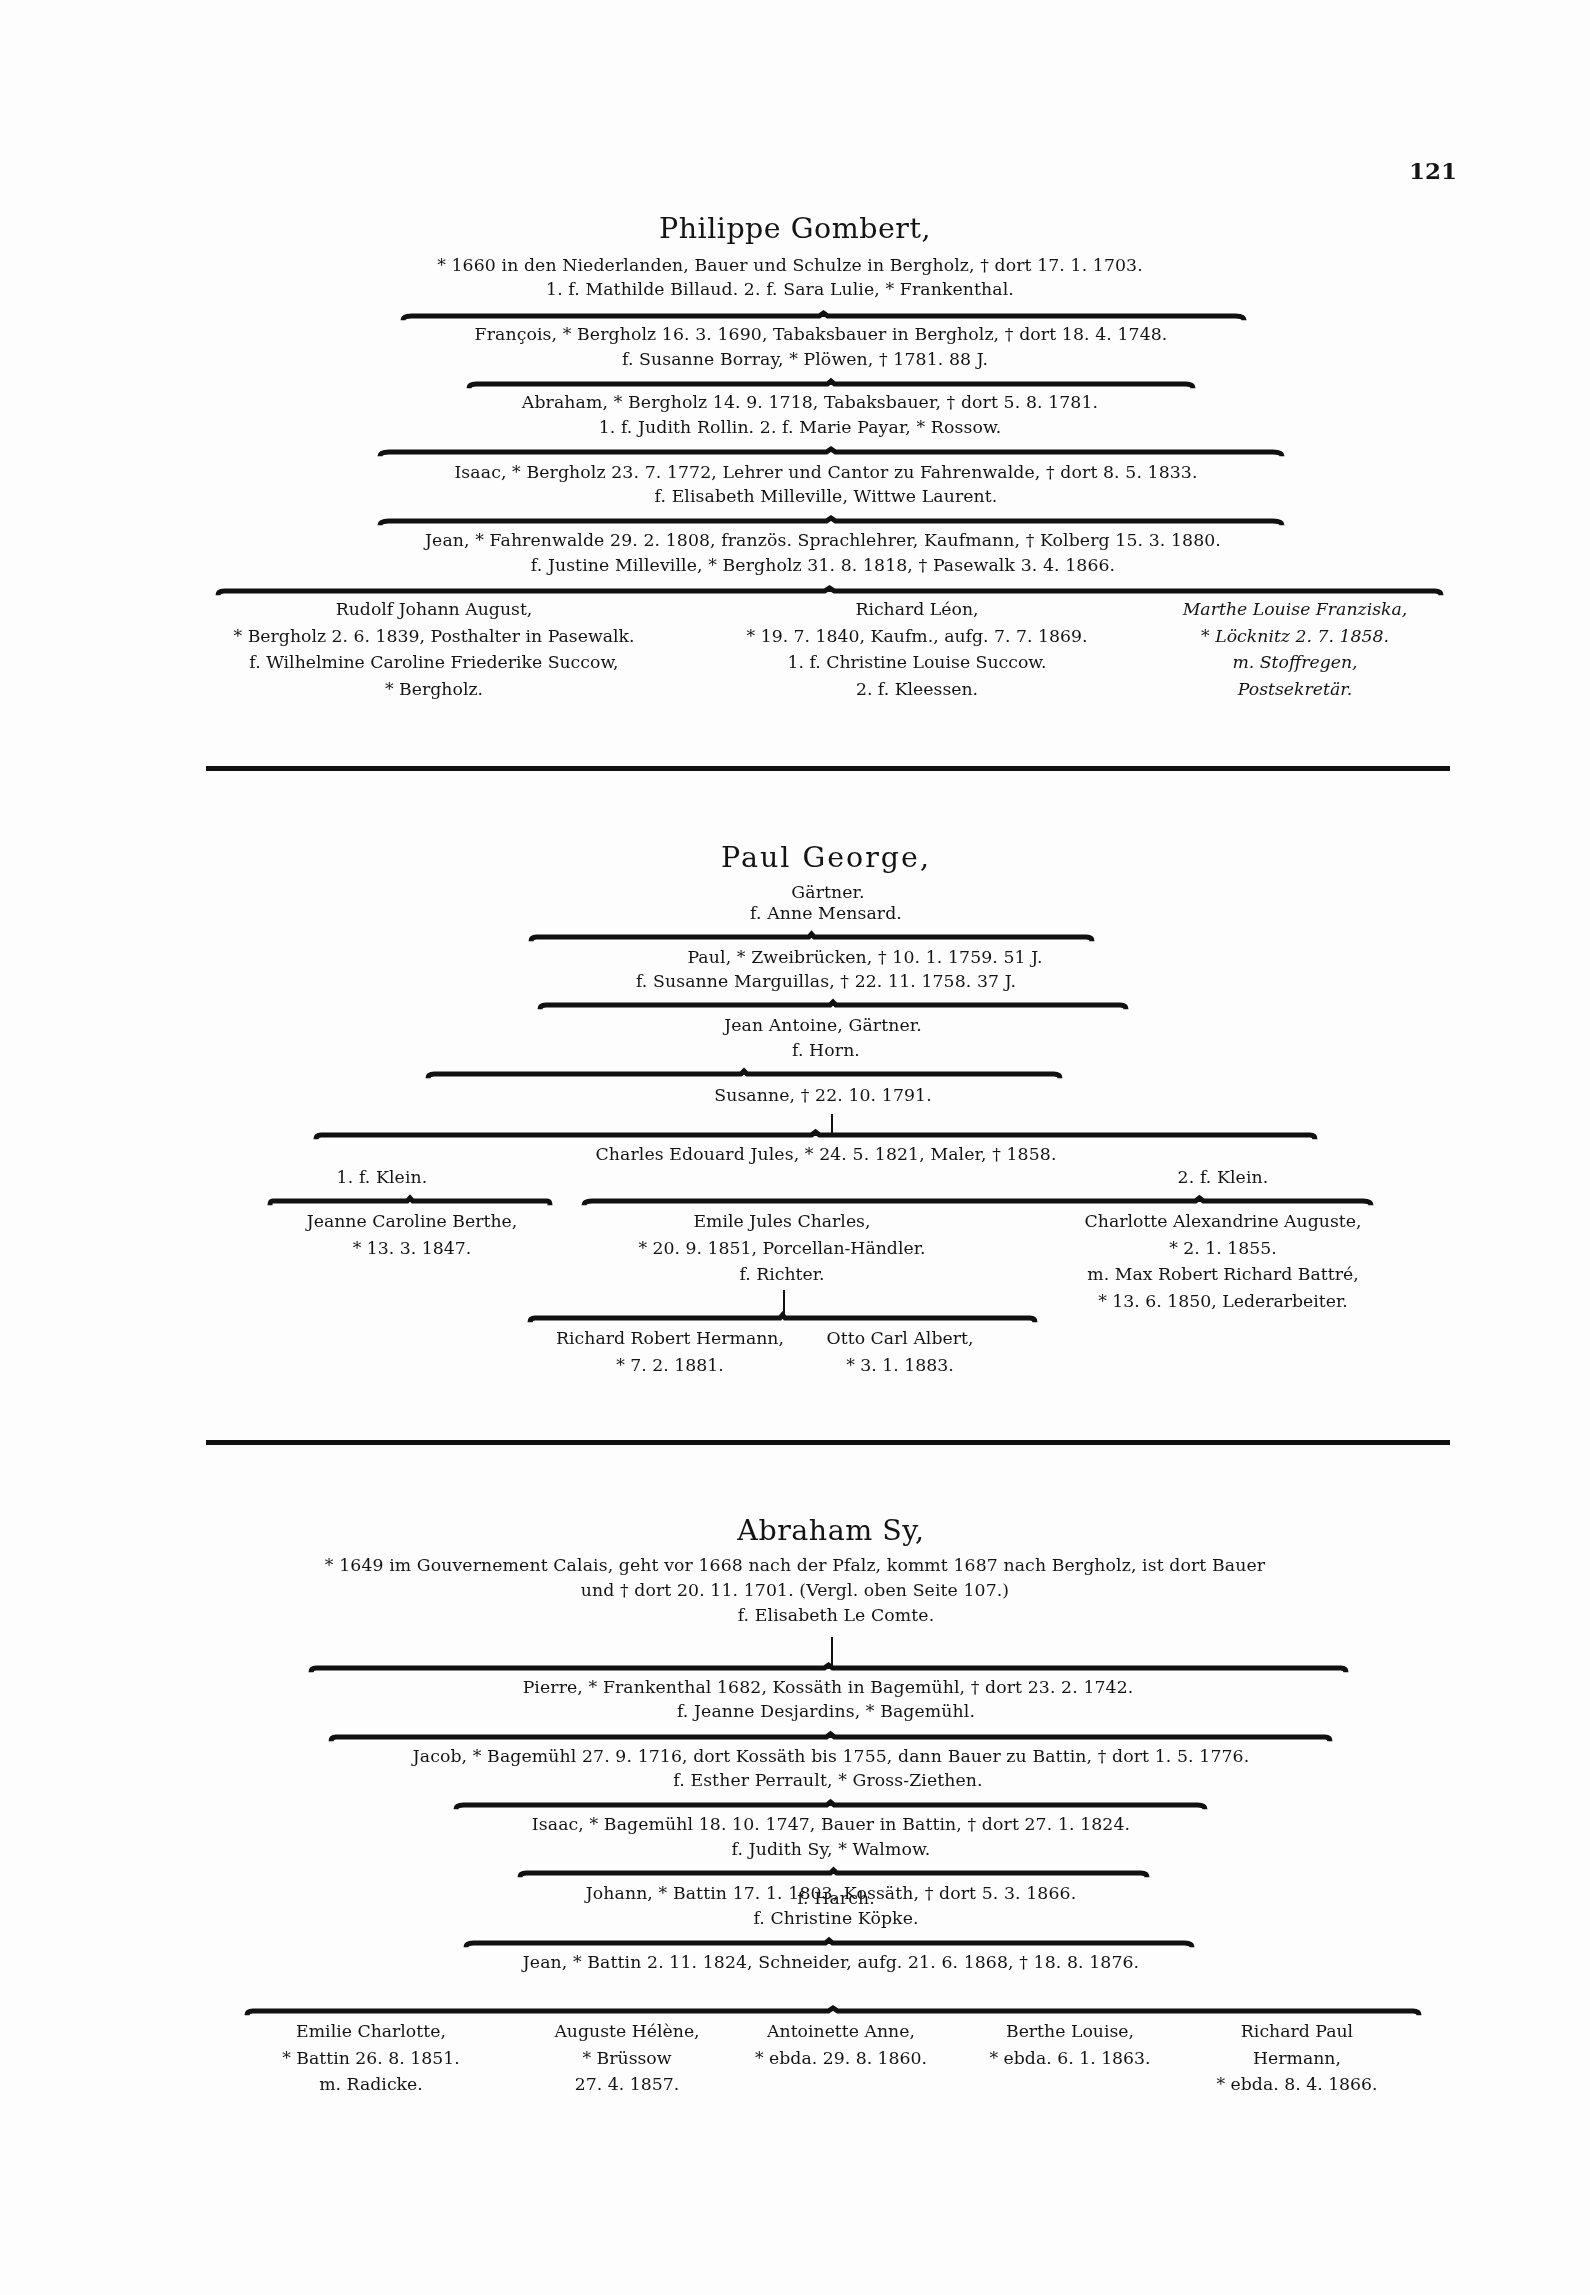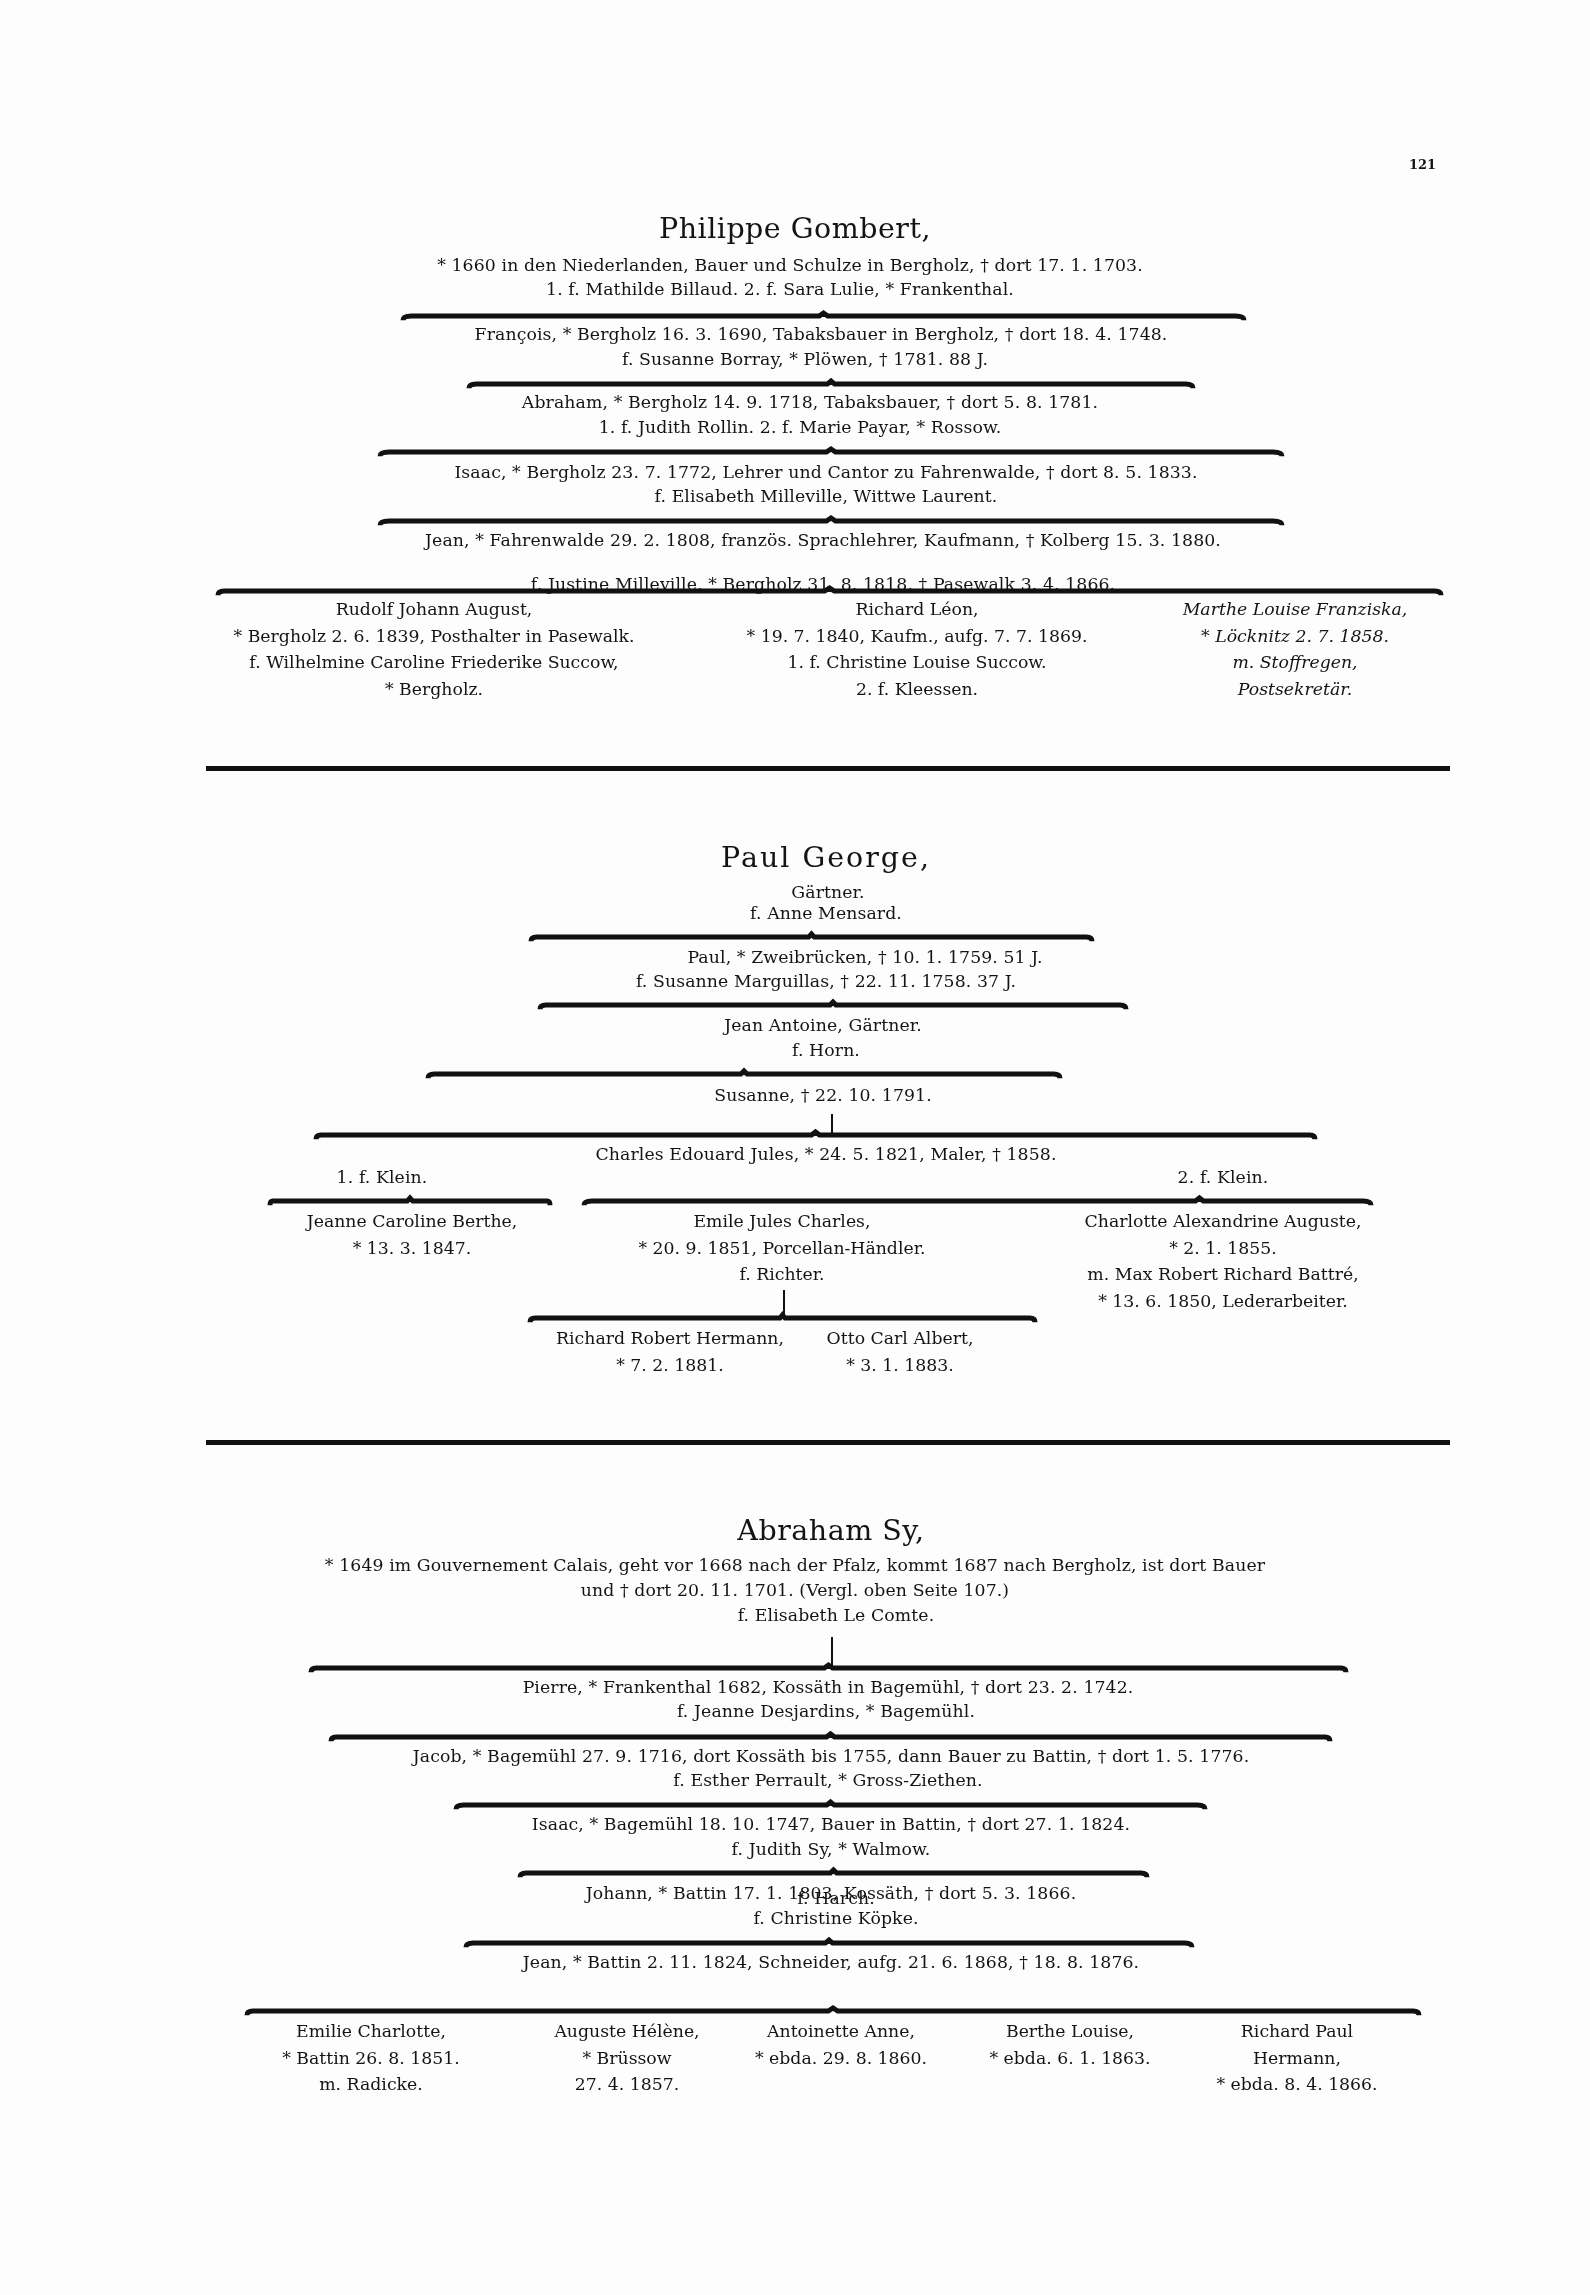--- a/index.html
+++ b/index.html
@@ -2,21 +2,21 @@
 <html style="font-size:8.2px"><head>
 <meta charset="utf-8">
 <style>
   html, body { margin: 0; padding: 0; background: #ffffff; }
   body { width: 1590px; height: 2295px; position: relative; overflow: hidden;
          font-family: "DejaVu Serif", "Liberation Serif", serif; color: #141414; }
   .page { position: absolute; left: 0; top: 0; width: 1590px; height: 2295px; background: #fdfdfd; }
   .t { position: absolute; white-space: nowrap; transform: translateX(-50%); text-align: center;
        font-family: "DejaVu Serif", serif; font-size: 17.3px; line-height: 20.4px; letter-spacing: 0.1px; }
   .title { font-family: "DejaVu Serif", serif; font-size: 28.5px; line-height: 32px; letter-spacing: 0.5px; }
-  .pagenum { position: absolute; font-family: "DejaVu Serif", serif; font-weight: bold; font-size: 13px; }
+  .pagenum { position: absolute; font-family: "DejaVu Serif", serif; font-weight: bold; font-size: 23px; }
   .brace { position: absolute; height: 8.2px; }
   .brace svg { display: block; width: 100%; height: 100%; overflow: visible; }
   .rule { position: absolute; height: 4.6px; background: #111; }
   .vline { position: absolute; width: 2px; background: #111; }
   .col { position: absolute; transform: translateX(-50%); text-align: center; white-space: nowrap;
          font-family: "DejaVu Serif", serif; font-size: 17.3px; line-height: 26.5px; }
   .col div { white-space: nowrap; }
   .sp { letter-spacing: 2px; }
 </style>
 </head>
@@ -54,21 +54,21 @@
       </div>
     <div class="t" style="left:826px; top:462px;">Isaac, * Bergholz 23. 7. 1772, Lehrer und Cantor zu Fahrenwalde, † dort 8. 5. 1833.</div>
     <div class="t" style="left:826px; top:486px;">f. Elisabeth Milleville, Wittwe Laurent.</div>
 
     <div class="brace" style="left:380px; top:517px; width:902px;">
         <svg viewBox="0 0 100 16" preserveAspectRatio="none">
           <path d="M0 16 Q0 8 1 8 L49.5 8 L50 2 L50.5 8 L99 8 Q100 8 100 16" fill="none" stroke="#111" stroke-width="5" vector-effect="non-scaling-stroke"></path>
         </svg>
       </div>
     <div class="t" style="left:823px; top:530px;">Jean, * Fahrenwalde 29. 2. 1808, französ. Sprachlehrer, Kaufmann, † Kolberg 15. 3. 1880.</div>
-    <div class="t" style="left:823px; top:555px;margin-top:19px;">f. Justine Milleville, * Bergholz 31. 8. 1818, † Pasewalk 3. 4. 1866.</div>
+    <div class="t" style="left:823px; top:555px;">f. Justine Milleville, * Bergholz 31. 8. 1818, † Pasewalk 3. 4. 1866.</div>
 
     <div class="brace" style="left:218px; top:587px; width:1223px;">
         <svg viewBox="0 0 100 16" preserveAspectRatio="none">
           <path d="M0 16 Q0 8 0.5 8 L49.6 8 L50 2 L50.4 8 L99.5 8 Q100 8 100 16" fill="none" stroke="#111" stroke-width="5" vector-effect="non-scaling-stroke"></path>
         </svg>
       </div>
 
     <div class="col" style="left:434px; top:596px;">
       <div>Rudolf Johann August,</div>
       <div>* Bergholz 2. 6. 1839, Posthalter in Pasewalk.</div>

